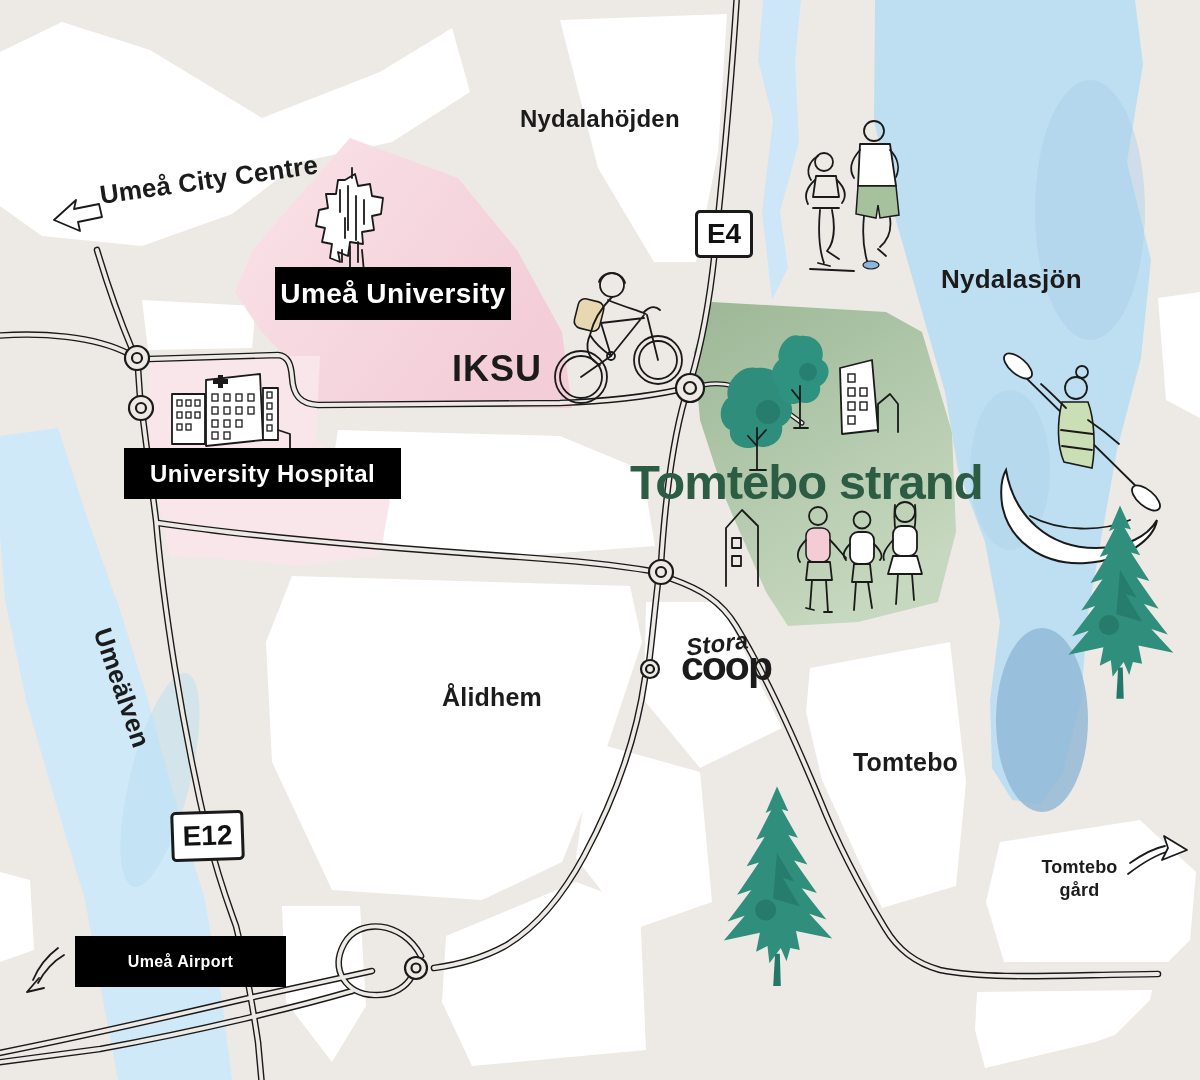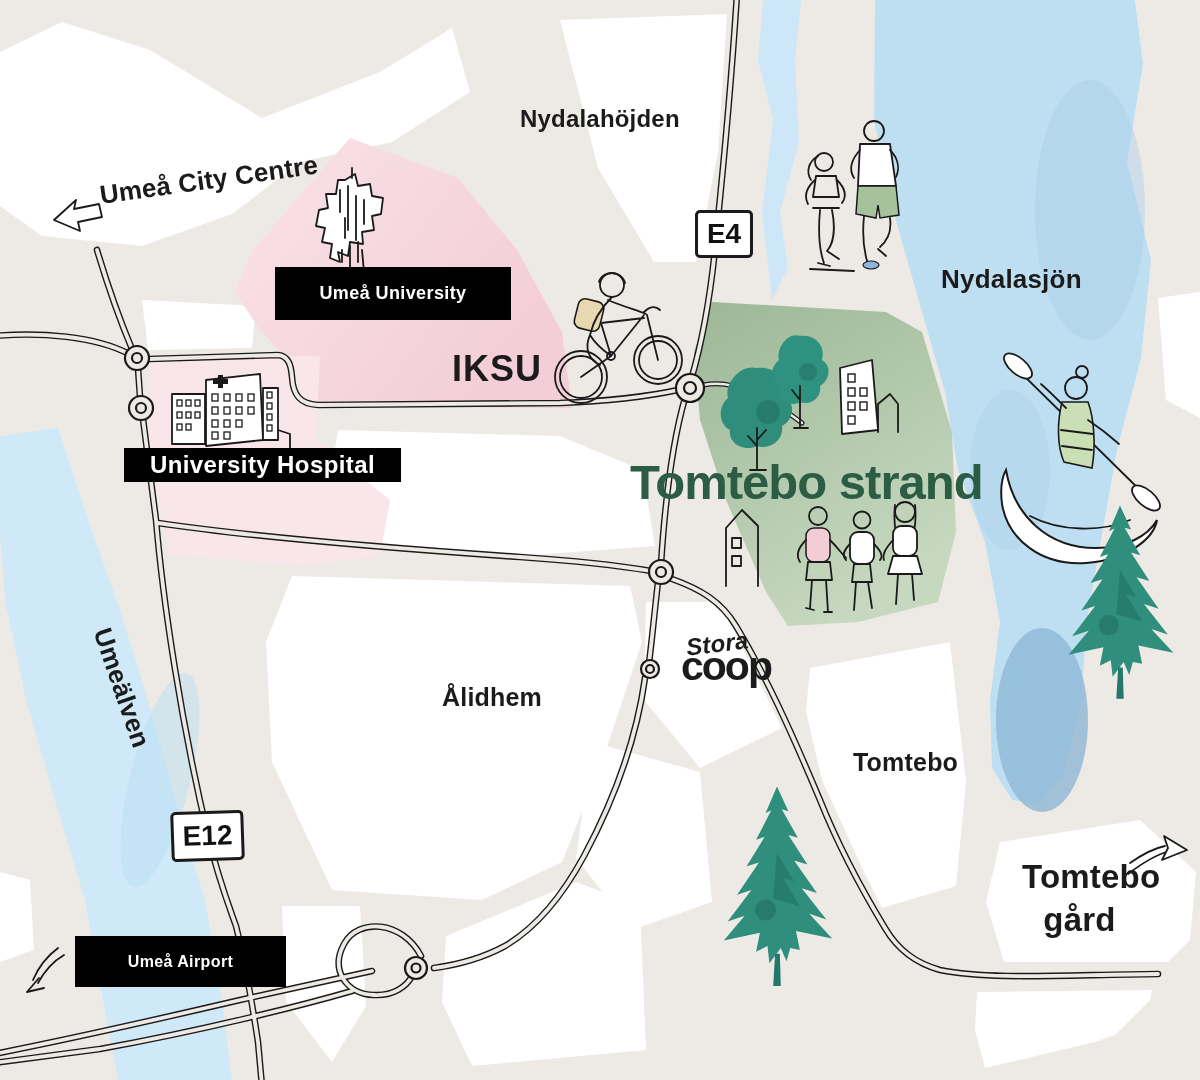--- a/index.html
+++ b/index.html
@@ -299,38 +299,38 @@
     <path d="M1164,836 L1187,850 L1162,860 L1168,848 Z" class="ink-w" stroke-width="1.8"></path>
   </g>
 </svg>
 
 <div class="lbl" style="left:100px;top:180px;font-size:26px;transform:rotate(-8deg);transform-origin:left center;">Umeå City Centre</div>
 
 <div class="lbl" style="left:520px;top:105px;font-size:24px;">Nydalahöjden</div>
 
 <div class="badge" style="left:695px;top:210px;width:52px;height:42px;font-size:28px;text-align:right;">E4</div>
 
-<div class="box" style="left:275px;top:267px;width:236px;height:53px;font-size:18px;">Umeå University</div>
+<div class="box" style="left:275px;top:267px;width:236px;height:53px;font-size:28px;">Umeå University</div>
 
 <div class="lbl" style="left:452px;top:348px;font-size:36px;font-weight:800;letter-spacing:1px;">IKSU</div>
 
-<div class="box" style="left:124px;top:448px;width:277px;height:34px;font-size:24px;">University Hospital</div>
+<div class="box" style="left:124px;top:448px;width:277px;height:51px;font-size:24px;">University Hospital</div>
 
 <div class="lbl grn-title" style="left:630px;top:446px;font-size:49px;letter-spacing:-1px;">Tomtebo strand</div>
 
 <div class="lbl" style="left:941px;top:264px;font-size:26px;font-weight:600;">Nydalasjön</div>
 
 <div class="lbl" style="left:116px;top:624px;font-size:26px;font-weight:600;transform:rotate(71deg);transform-origin:0 0;">Umeälven</div>
 
 <div class="lbl" style="left:442px;top:663px;font-size:25px;margin-top:20px;">Ålidhem</div>
 
 <div class="lbl" style="left:686px;top:630px;font-size:24px;font-style:italic;transform:rotate(-7deg);">Stora</div>
 <div class="lbl" style="left:681px;top:643px;font-size:41px;font-weight:800;letter-spacing:-2px;">coop</div>
 
 <div class="lbl" style="left:853px;top:748px;font-size:25px;">Tomtebo</div>
 
-<div class="lbl" style="left:1022px;top:856px;width:115px;font-size:33px;white-space:normal;text-align:center;line-height:1.3;">Tomtebo gård</div>
+<div class="lbl" style="left:1022px;top:856px;width:115px;font-size:18px;white-space:normal;text-align:center;line-height:1.3;">Tomtebo gård</div>
 
 <div class="badge" style="left:171px;top:811px;width:67px;height:44px;font-size:28px;transform:rotate(-2deg);">E12</div>
 
 <div class="box" style="left:75px;top:936px;width:211px;height:51px;font-size:16px;">Umeå Airport</div>
 
 </div>
 
 </body></html>

